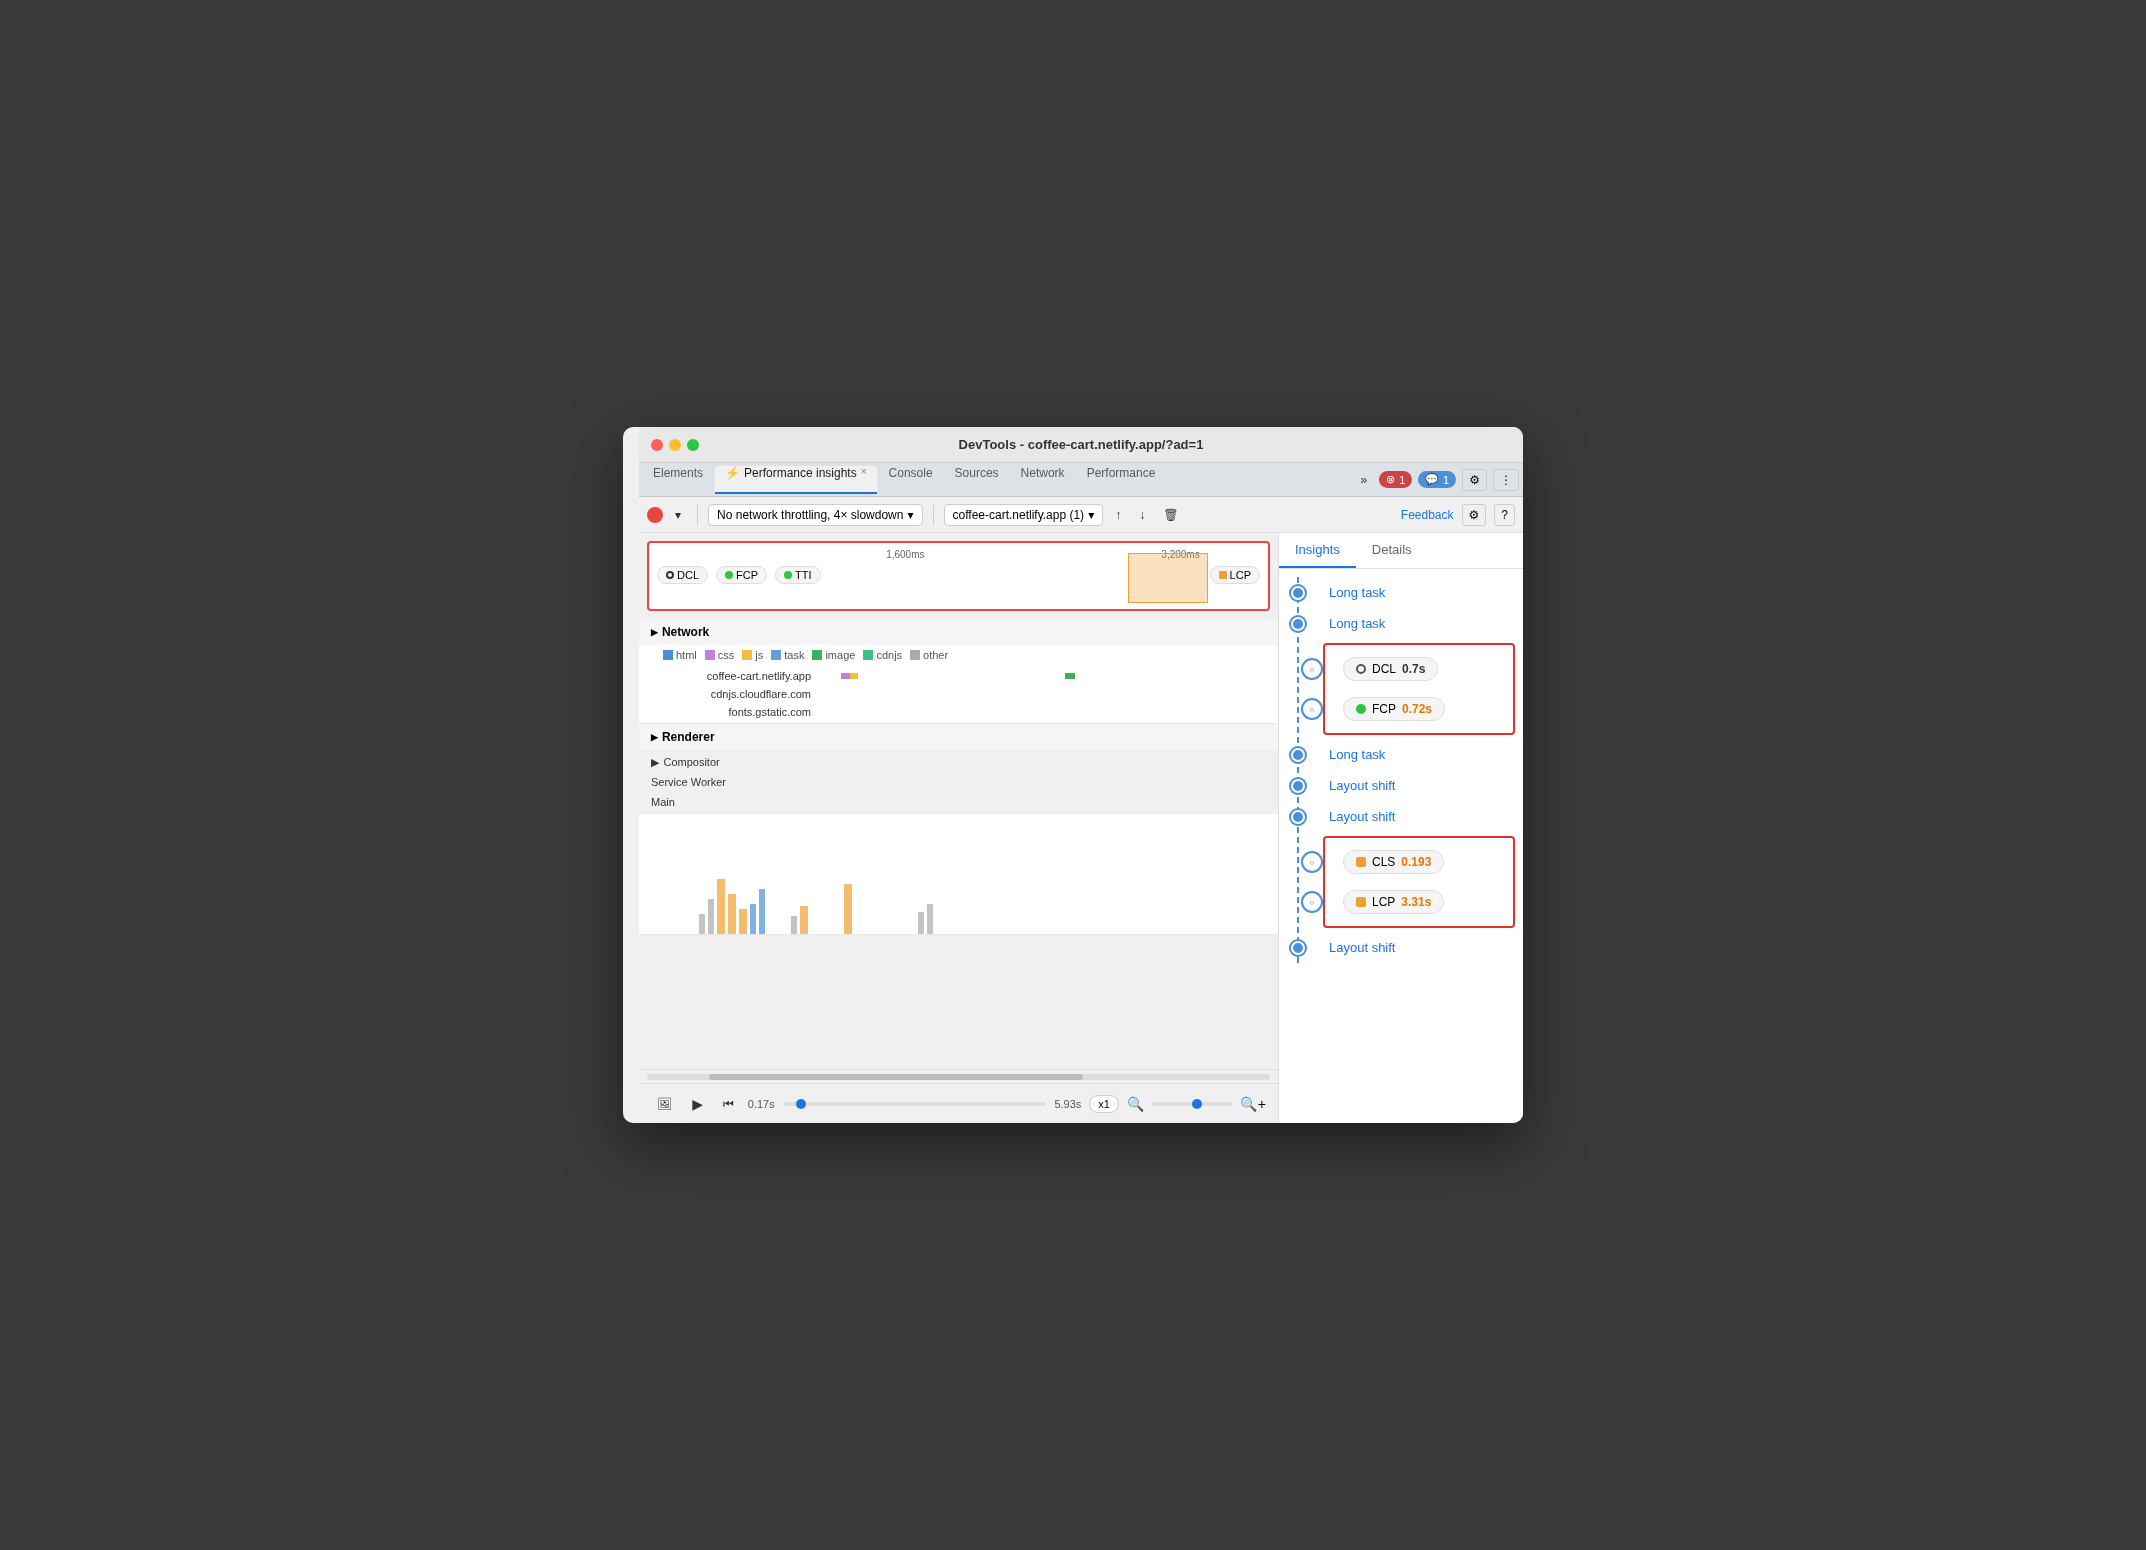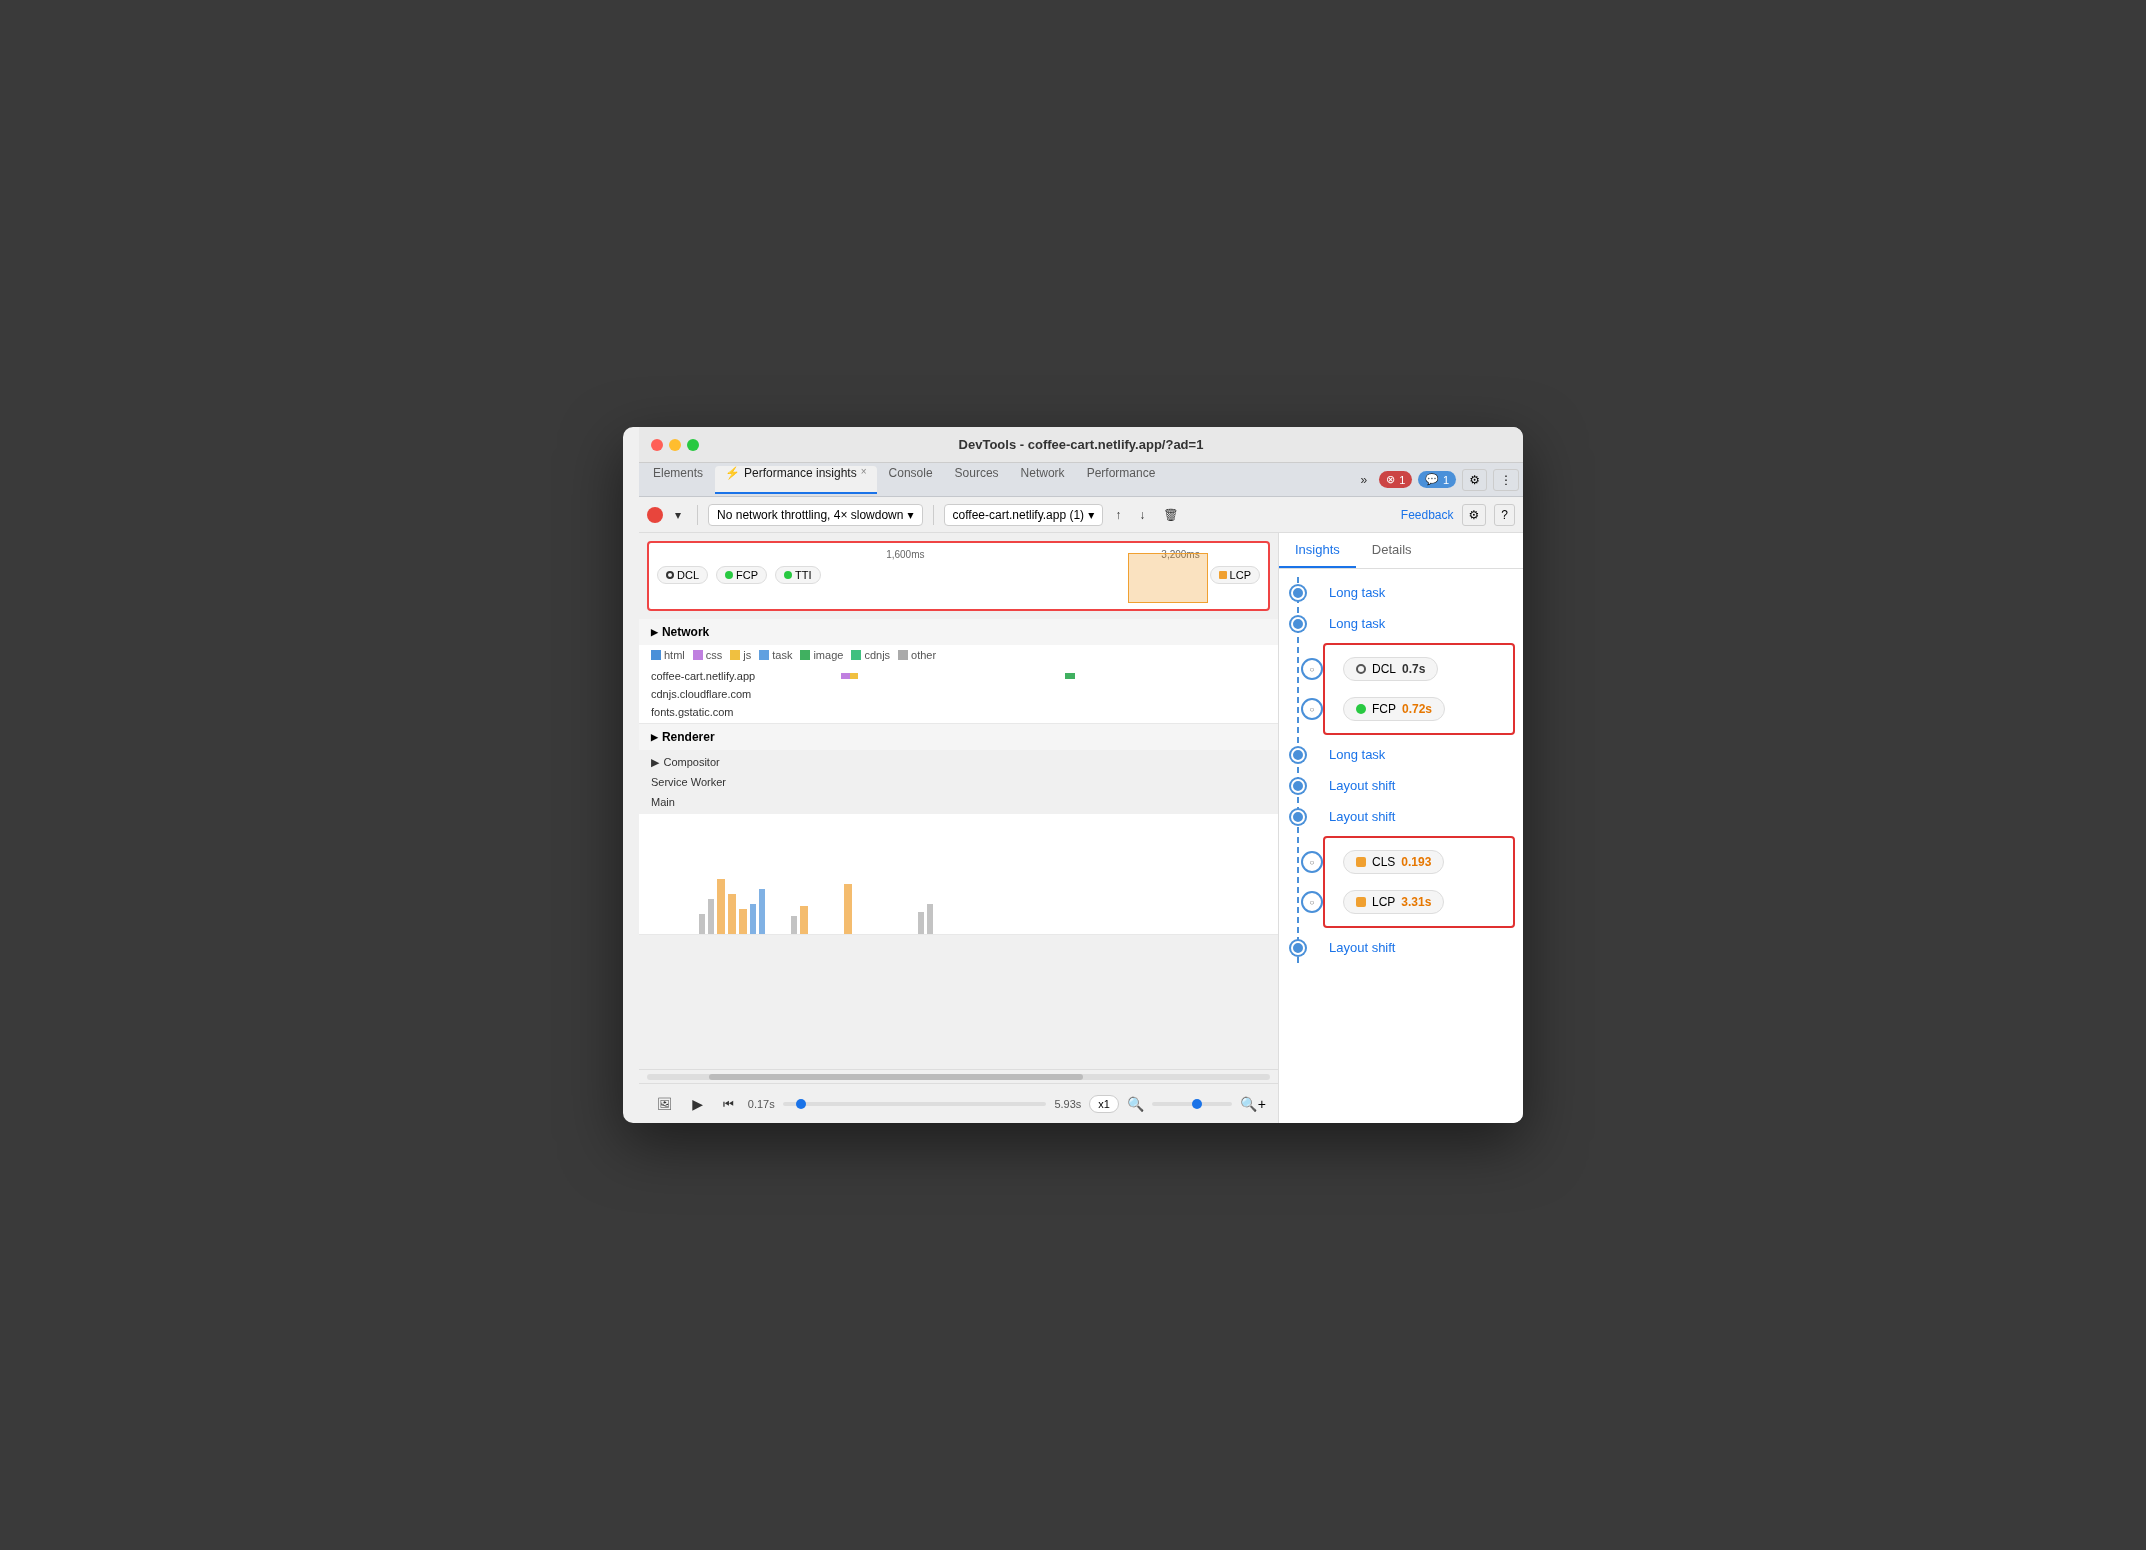--- a/index.html
+++ b/index.html
@@ -215,20 +215,21 @@
     }
     .network-area {
       background: #fff;
     }
     .network-legend {
       display: flex;
       gap: 8px;
       padding: 4px 12px;
       align-items: center;
       flex-wrap: wrap;
+      margin-left: 12px;
     }
     .legend-item {
       display: flex;
       align-items: center;
       gap: 3px;
       font-size: 11px;
       color: #555;
     }
     .legend-dot { width: 10px; height: 10px; }
     .network-rows {
@@ -236,21 +237,21 @@
     }
     .net-row {
       display: flex;
       align-items: center;
       height: 18px;
       padding: 0 12px;
       font-size: 11px;
       color: #333;
       gap: 8px;
     }
-    .net-row-label { width: 160px; }
+    .net-row-label { width: 160px; text-align: right; }
     .net-row-bar { flex: 1; height: 12px; position: relative; }
     .net-bar-segment {
       position: absolute;
       height: 6px;
       top: 3px;
     }
     .renderer-area {
       background: #f5f5f5;
     }
     .renderer-rows {

